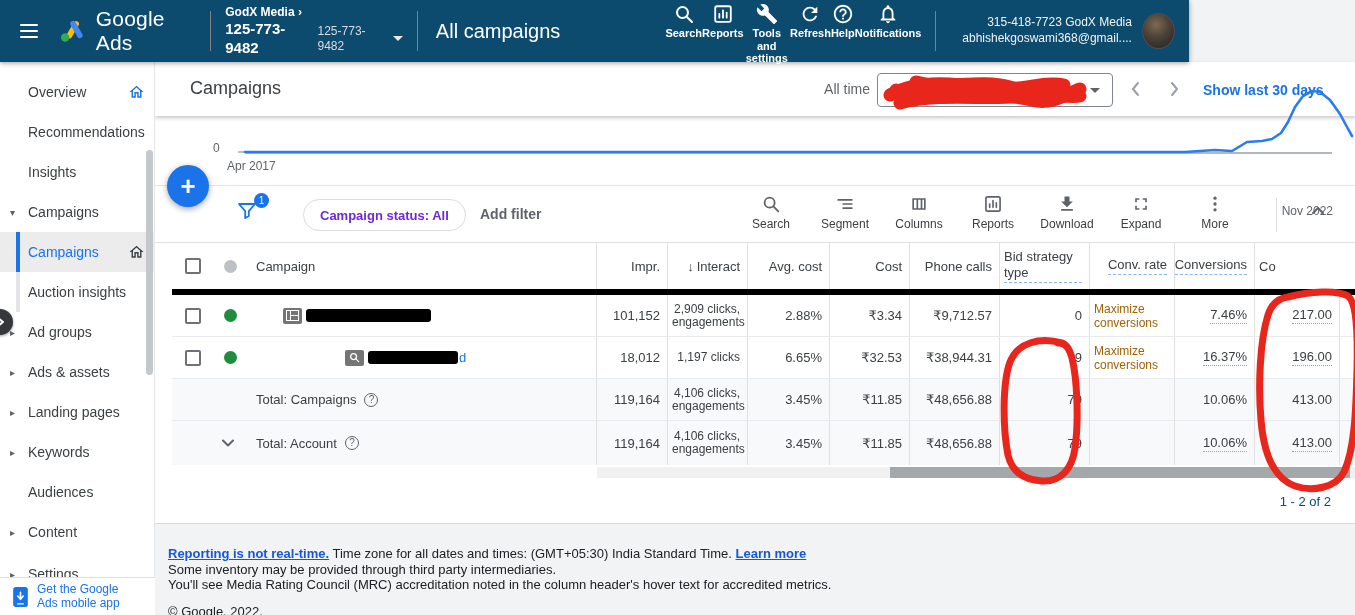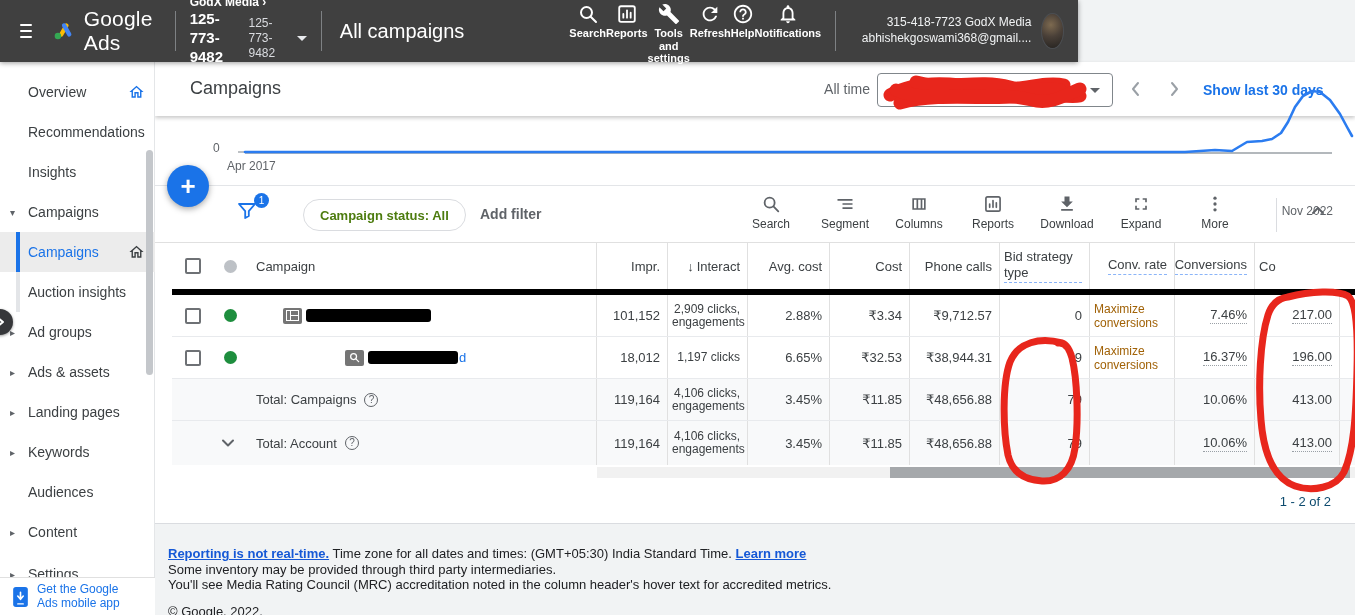--- a/index.html
+++ b/index.html
@@ -1,20 +1,20 @@
 <!DOCTYPE html>
 <html><head>
 <meta charset="utf-8">
 <style>
   html,body{margin:0;padding:0;background:#e9eaed;}
   *{box-sizing:border-box;font-family:"Liberation Sans","DejaVu Sans",sans-serif;}
   .app{position:relative;width:1355px;height:615px;background:#f1f3f4;overflow:hidden;}
 
   
-  .topbar{position:absolute;left:0;top:0;width:1078px;height:62px;background:#404040;z-index:20;
+  .topbar{position:absolute;left:0;top:0;width:1189px;height:62px;background:#0c4a6e;z-index:20;
           box-shadow:0 1px 5px rgba(0,0,0,.4);display:flex;align-items:center;color:#fff;}
   .hamburger{width:20px;height:14px;margin:0 22px 0 20px;display:flex;flex-direction:column;justify-content:space-between;cursor:pointer;}
   .hamburger i{display:block;height:2px;background:#fff;border-radius:1px;}
   .logo-wrap{display:flex;align-items:center;gap:10px;}
   .logo-text{font-size:21px;color:#fff;letter-spacing:.2px;}
   .tb-divider{width:1px;height:40px;background:#7e8184;margin:0 14px;}
   .acct-block{line-height:1.25;}
   .acct-line1{font-size:12px;font-weight:bold;color:#fff;}
   .acct-line2{font-size:15px;font-weight:bold;color:#fff;display:flex;align-items:center;gap:8px;}
   .acct-id2{font-size:12px;font-weight:normal;color:#dadce0;}
@@ -57,21 +57,21 @@
 
   .chart-strip{position:absolute;left:0;top:54px;width:1200px;height:69px;background:#fff;}
   .chart-label{position:absolute;font-size:12px;color:#5f6368;z-index:4;}
   .chart-svg{position:absolute;left:155px;top:80px;z-index:6;pointer-events:none;}
 
   .filter-bar{position:absolute;left:0;top:123px;width:1200px;height:57px;background:#fff;border-top:1px solid #e3e5e8;}
   .funnel-wrap{position:absolute;left:80px;top:13px;width:30px;height:30px;cursor:pointer;}
   .funnel-badge{position:absolute;right:-4px;top:-6px;width:15px;height:15px;border-radius:50%;background:#1a73e8;color:#fff;
                 font-size:10px;display:flex;align-items:center;justify-content:center;}
   .chip{position:absolute;left:148px;top:13px;height:32px;border:1px solid #dadce0;border-radius:16px;background:#fff;
-        display:flex;align-items:center;padding:0 16px;font-size:13px;font-weight:bold;color:#4d7c0f;cursor:pointer;}
+        display:flex;align-items:center;padding:0 16px;font-size:13px;font-weight:bold;color:#6d28d9;cursor:pointer;}
   .add-filter{position:absolute;left:325px;top:20px;font-size:14px;font-weight:bold;color:#5f6368;cursor:pointer;}
   .tt-group{position:absolute;right:103px;top:8px;display:flex;align-items:flex-start;}
   .tt-item{width:74px;display:flex;flex-direction:column;align-items:center;gap:3px;cursor:pointer;}
   .tt-item .lbl{font-size:12px;color:#3c4043;}
   .tt-divider{position:absolute;right:78px;top:12px;width:1px;height:34px;background:#dadce0;}
   .collapse-btn{position:absolute;right:28px;top:16px;cursor:pointer;}
 
   
   .table-card{position:absolute;left:0;top:180px;width:1200px;height:282px;background:#fff;border-top:1px solid #e0e0e0;border-bottom:1px solid #dadce0;}
   .tgrid{margin-left:17px;width:1183px;}

